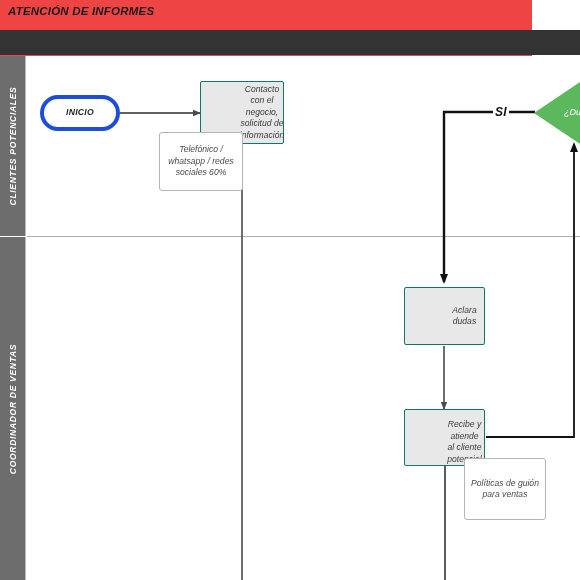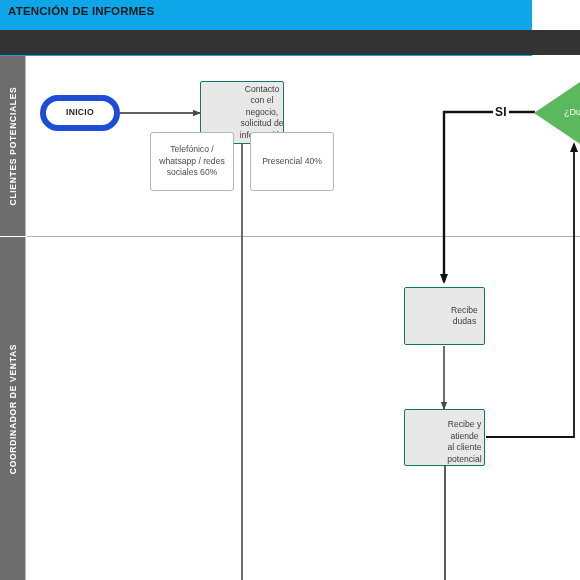--- a/index.html
+++ b/index.html
@@ -6,21 +6,22 @@
   html, body {
     margin: 0; padding: 0;
     width: 580px; height: 580px;
     background: #ffffff;
     font-family: "Liberation Sans", sans-serif;
     overflow: hidden;
   }
   #app {
     position: relative;
     width: 532px; height: 580px;
-    background: #0ea5e9;
+    background: #ef4444;
+    font-style: italic;
   }
 
   
   .doc-title {
     position: absolute;
     left: 8px; top: 2px;
     font-size: 11.5px;
     font-weight: bold;
     color: #1a1a1a;
     letter-spacing: 0.2px;
@@ -87,39 +88,40 @@
     justify-content: center;
     text-align: center;
     font-size: 8.6px;
     line-height: 11.5px;
     color: #3b3b3b;
   }
   .shape .txt { display: block; padding: 0 4px; }
 
   .terminator {
     background: #ffffff;
-    border: 6px solid #1d4ed8;
+    border: 4px solid #1d4ed8;
     border-radius: 22px;
     font-weight: bold;
     font-size: 8.6px;
     color: #1f1f1f;
     letter-spacing: 0.3px;
   }
   .process {
     background: #e8e8e8;
     border: 1px solid #0f766e;
     border-radius: 2px;
     box-shadow: 0 0 0 0 transparent;
     padding-left: 40px;
   }
   .note {
     background: #ffffff;
     border: 1px solid #b5b5b5;
     border-radius: 3px;
     color: #4a4a4a;
+    margin-left: 9px;
   }
   .decision {
     background: transparent;
     border: none;
   }
   .decision .dia {
     position: absolute;
     inset: 0;
   }
   .decision .dia-label {
@@ -205,35 +207,35 @@
     </div>
 
     <div class="shape process" style="left:200px; top:25px; width:84px; height:63px;">
       <span class="txt">Contacto con el negocio, solicitud de información</span>
     </div>
 
     <div class="shape note" style="left:150px; top:76px; width:84px; height:59px;">
       <span class="txt">Telefónico / whatsapp / redes sociales 60%</span>
     </div>
 
-    <div class="shape note" style="left:250px; top:76px; width:84px; height:59px;">
-      <span class="txt">Presencial 40%</span>
-    </div>
 
     <div class="shape decision" style="left:534px; top:26px; width:92px; height:62px;">
       <svg class="dia" width="92" height="62" viewBox="0 0 92 62">
         <polygon points="0,31 46,0 92,31 46,62" fill="#5cb85c"></polygon>
       </svg>
       <span class="dia-label">¿Dud</span>
     </div>
 
     <div class="shape process" style="left:404px; top:231px; width:81px; height:58px;">
-      <span class="txt">Recibe dudas</span>
+      <span class="txt">Aclara dudas</span>
     </div>
 
     <div class="shape process" style="left:404px; top:353px; width:81px; height:57px;align-items:flex-end;">
       <span class="txt">Recibe y atiende al cliente potencial</span>
     </div>
 
 
+    <div class="shape note" style="left:455px; top:402px; width:82px; height:62px;">
+      <span class="txt">Políticas de guión para ventas</span>
+    </div>
 
   </div>
 </div>
 
 </body></html>

